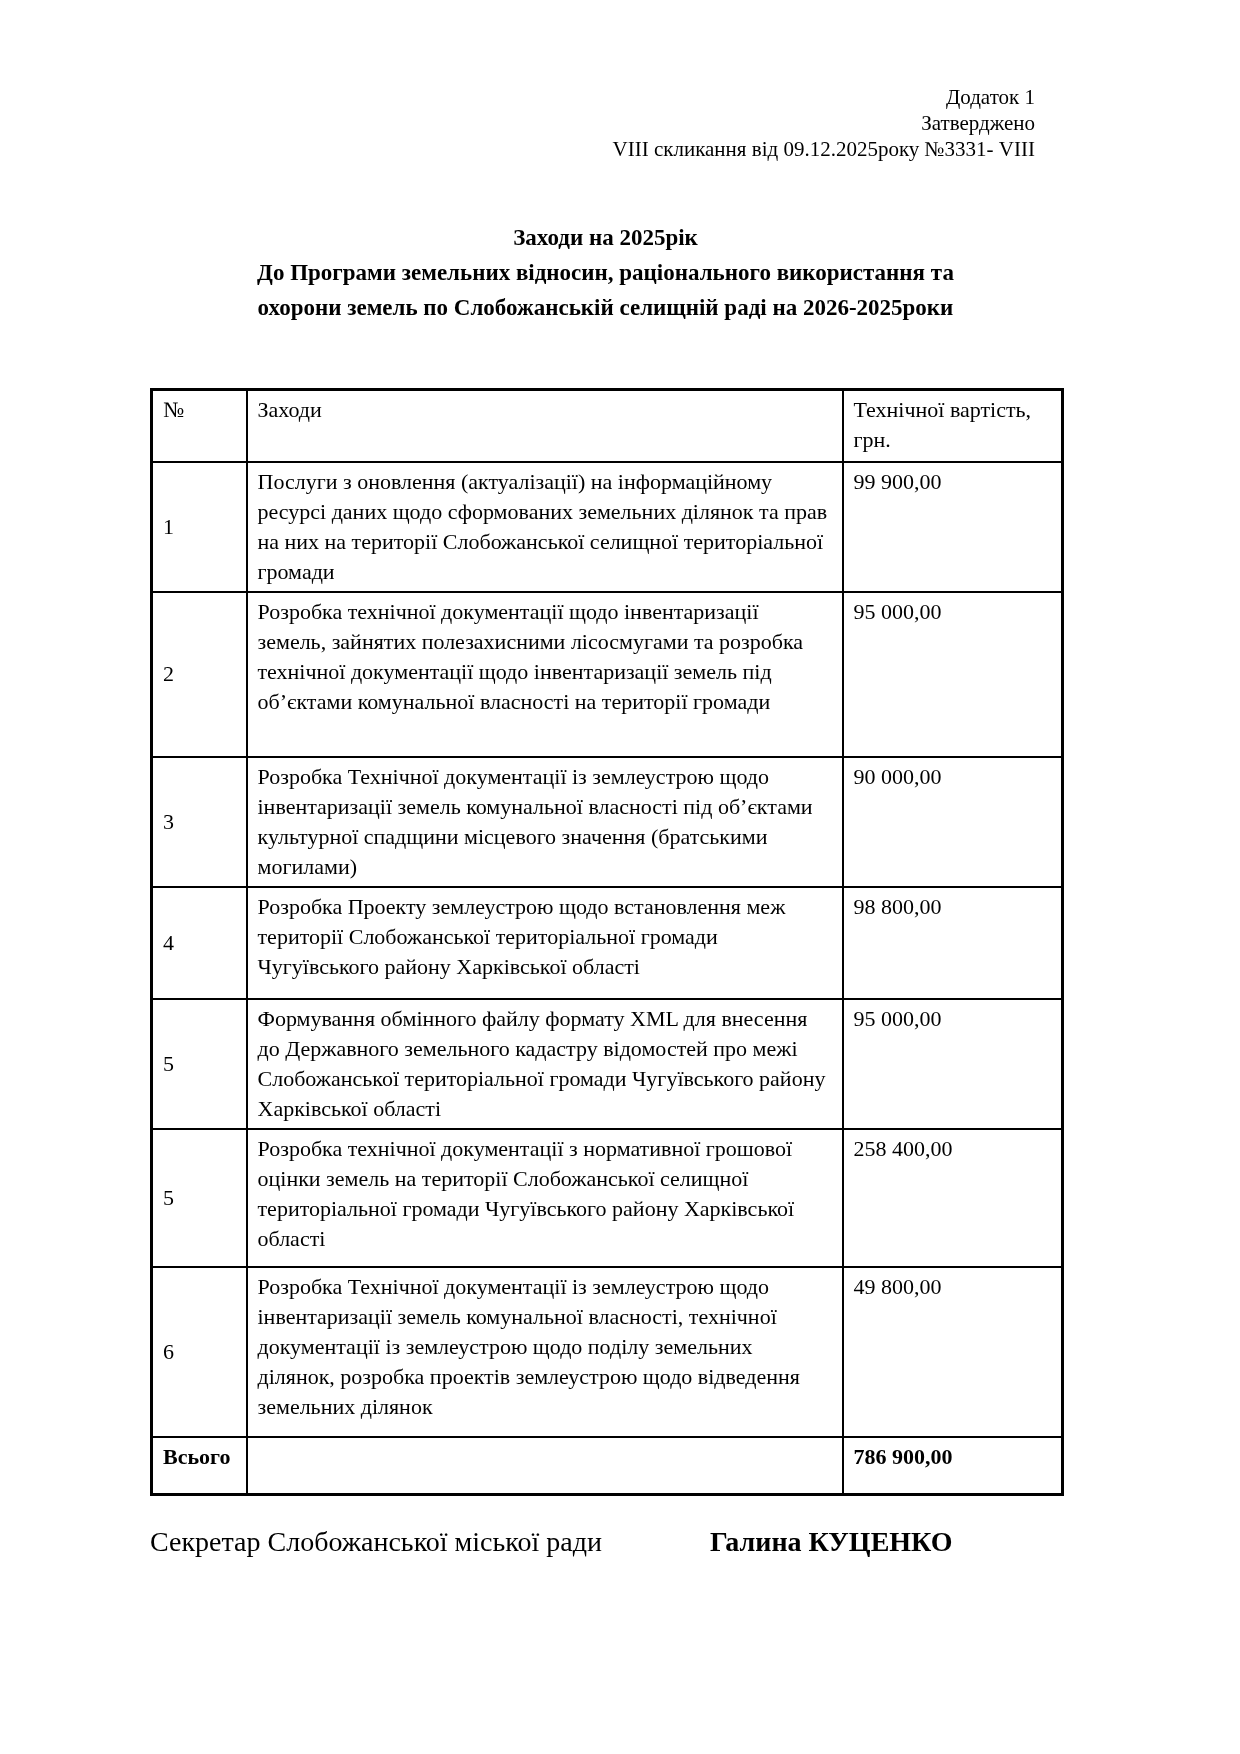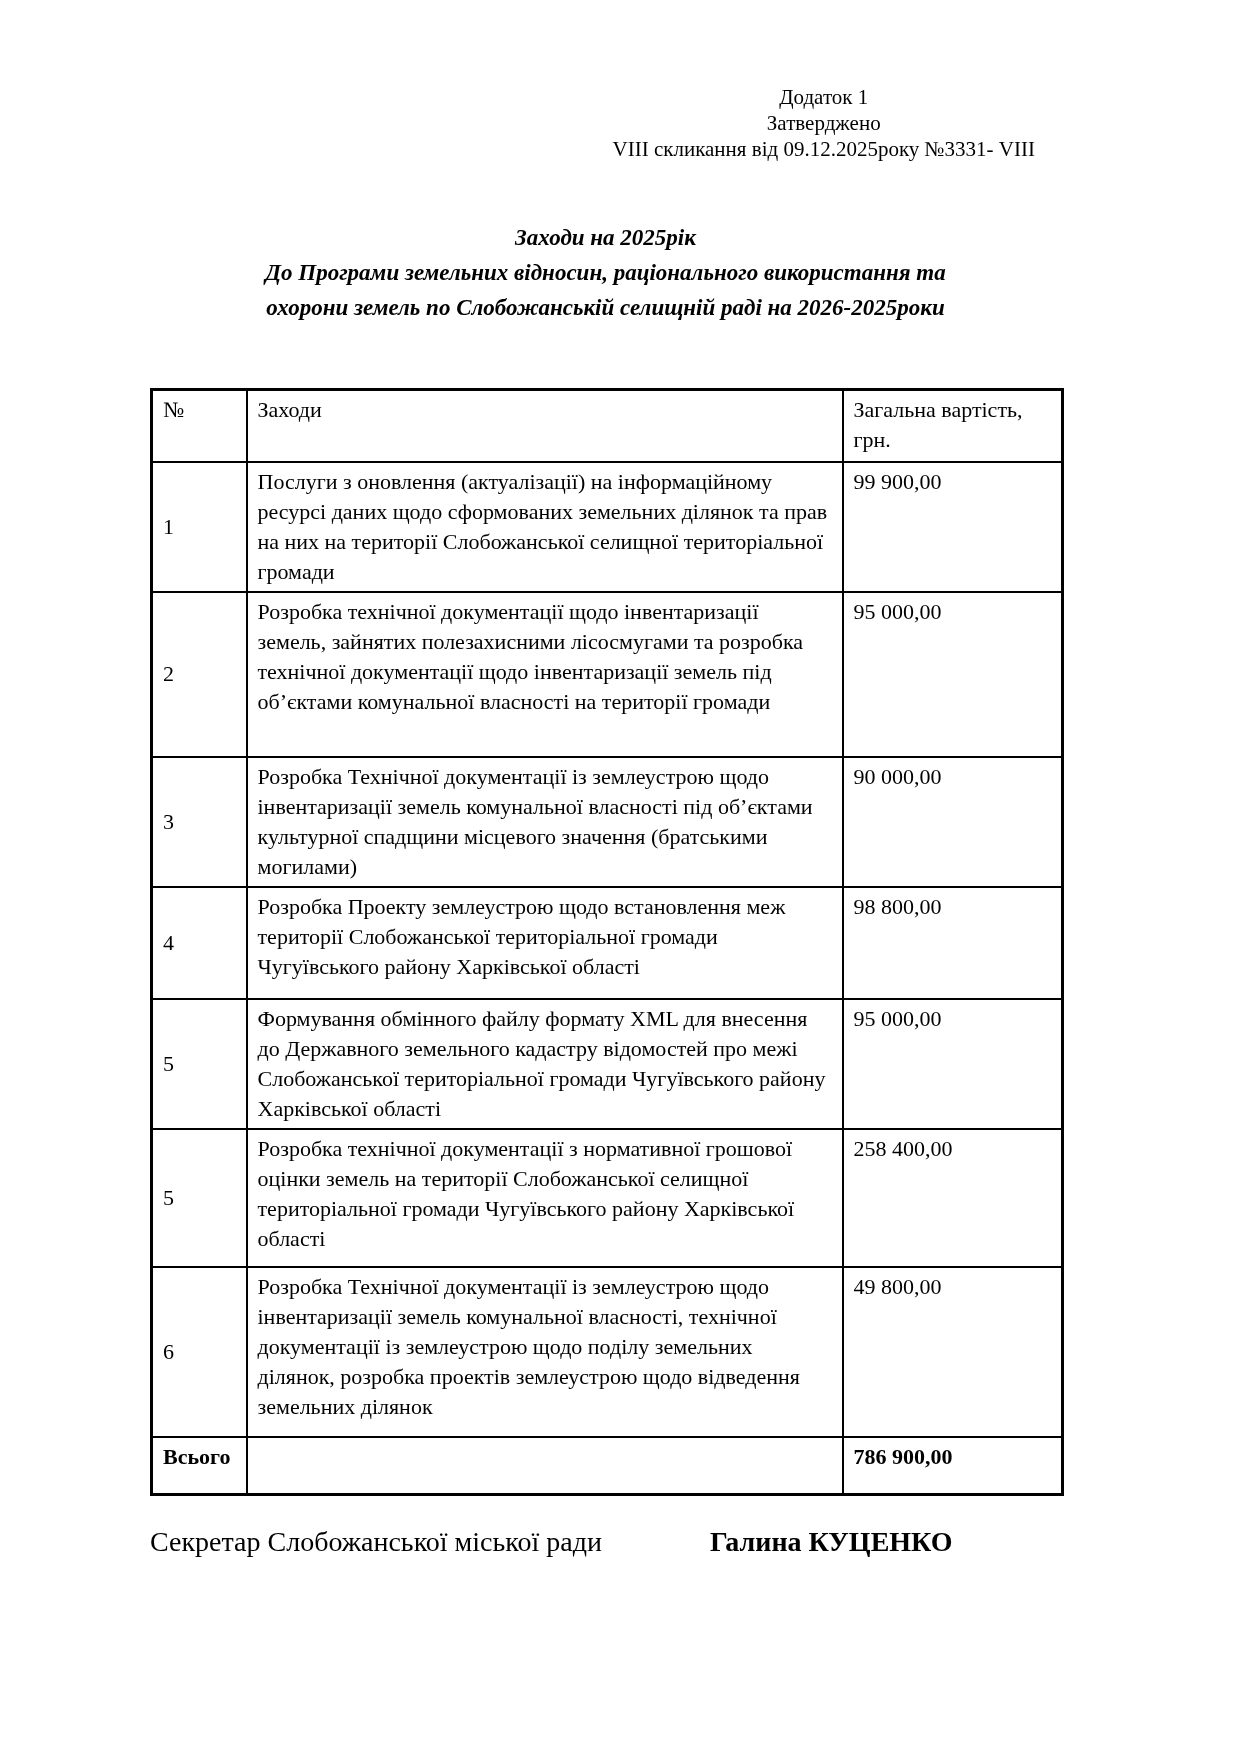--- a/index.html
+++ b/index.html
@@ -13,35 +13,34 @@
     height: 1754px;
     background: #ffffff;
     color: #000000;
     font-family: "Liberation Serif", "DejaVu Serif", serif;
     overflow: hidden;
   }
   .approval {
     position: absolute;
     top: 84px;
     right: 205px;
-    text-align: center;
+    text-align: right;
     font-size: 21px;
     line-height: 26px;
     white-space: nowrap;
   }
   .title {
     position: absolute;
     top: 220px;
     left: 150px;
     width: 911px;
     text-align: center;
     font-weight: bold;
     font-size: 23px;
     line-height: 35px;
-    font-style: italic;
   }
   table.doc-table {
     position: absolute;
     top: 388px;
     left: 150px;
     width: 911px;
     border-collapse: collapse;
     font-size: 22px;
     line-height: 30px;
     table-layout: fixed;
@@ -103,21 +102,21 @@
   <table class="doc-table">
     <colgroup>
       <col style="width: 95px">
       <col style="width: 596px">
       <col style="width: 220px">
     </colgroup>
     <thead>
       <tr style="height: 72px;">
         <th>№</th>
         <th>Заходи</th>
-        <th>Загальна вартість, грн.</th>
+        <th>Технічної вартість, грн.</th>
       </tr>
     </thead>
     <tbody>
       <tr style="height: 120px;">
         <td class="num-cell">1</td>
         <td>Послуги з оновлення (актуалізації) на інформаційному ресурсі даних щодо сформованих земельних ділянок та прав на них на території Слобожанської селищної територіальної громади</td>
         <td class="cost-cell">99 900,00</td>
       </tr>
       <tr style="height: 165px;">
         <td class="num-cell">2</td>

